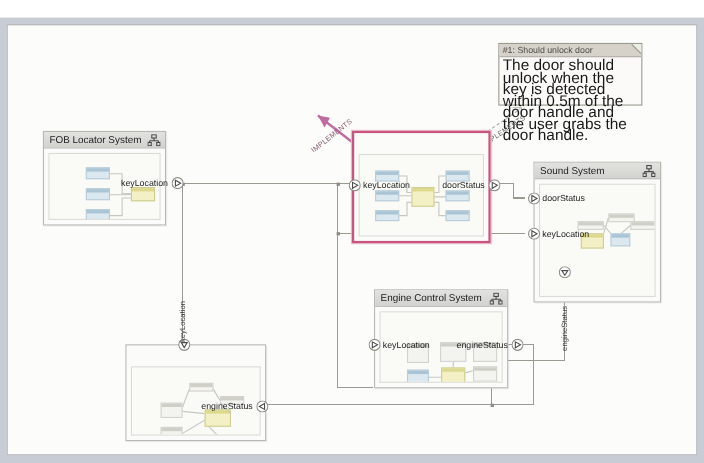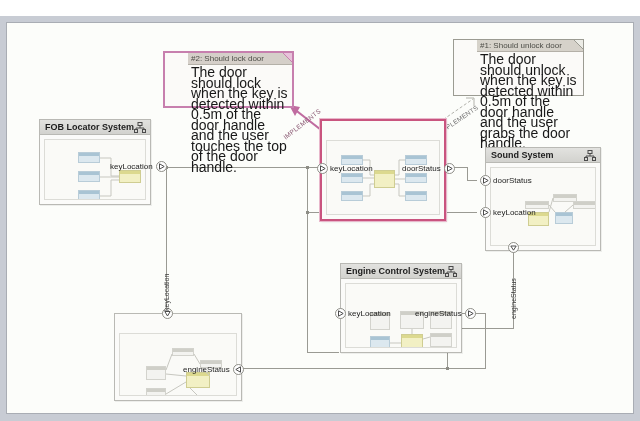--- a/index.html
+++ b/index.html
@@ -71,21 +71,20 @@
     box-shadow: 0 0 0 1px #e8b7cb, 1px 1px 2px rgba(0,0,0,0.12);
   }
   .block > .hdr {
     position: absolute;
     left: 0; top: 0;
     right: 0;
     height: 15px;
     background: linear-gradient(#e2e2df, #d2d2ce);
     border-bottom: 1px solid #b9b9b4;
     box-sizing: border-box;
-    font-weight: bold;
   }
   .block > .hdr .name {
     position: absolute;
     left: 5px; top: 2px;
     font-size: 9px;
     color: #1d1d1d;
     white-space: nowrap;
   }
   .block .body {
     position: absolute;
@@ -132,21 +131,20 @@
     white-space: nowrap;
     transform-origin: 0 0;
     transform: rotate(-90deg);
   }
 
   
   .note {
     position: absolute;
     box-sizing: border-box;
     background: #fbfaf8;
-    padding-left: 23px;
   }
   .note.pink { border: 2px solid #c77fae; }
   .note.plain { border: 1px solid #9b9b92; }
   .note .nhdr {
     height: 12px;
     background: #d6d2ca;
     border-bottom: 1px solid #b4b0a8;
     box-sizing: border-box;
   }
   .note.pink .nhdr { background: #d5cfc9; }
@@ -228,30 +226,20 @@
           <path d="M318 110 L282 82" stroke="#c06ca0" stroke-width="2.2" fill="none"></path>
           <polygon points="282,82 293,84 288,93" fill="#c06ca0"></polygon>
         </g>
 
         <g>
           <path d="M424 105 L466 76" stroke="#b2b2ab" stroke-width="1" fill="none" stroke-dasharray="3 2"></path>
           <polyline points="459,75 467,75 467,83" fill="none" stroke="#b2b2ab" stroke-width="1"></polyline>
         </g>
       </svg>
 
-      <div class="note pink" style="left:156px; top:28px; width:131px; height:57px;">
-        <div class="nhdr">
-          <span class="ntitle">#2: Should lock door</span>
-        </div>
-        <div class="nbody">The door should lock when the key is detected within 0.5m of the door handle and the user touches the top of the door handle.</div>
-        <svg class="fold" viewBox="0 0 9 9">
-          <polygon points="0,0 9,0 9,9" fill="#e7c3da"></polygon>
-          <polyline points="0,0 9,9" fill="none" stroke="#c77fae" stroke-width="1"></polyline>
-        </svg>
-      </div>
       <div class="implabel pinkish" style="left:275px; top:112px; transform: rotate(-38deg);">IMPLEMENTS</div>
 
       <div class="note plain" style="left:446px; top:16px; width:131px; height:57px;">
         <div class="nhdr">
           <span class="ntitle">#1: Should unlock door</span>
         </div>
         <div class="nbody">The door should unlock when the key is detected within 0.5m of the door handle and the user grabs the door handle.</div>
         <svg class="fold" viewBox="0 0 9 9">
           <polygon points="0,0 9,0 9,9" fill="#ecece6"></polygon>
           <polyline points="0,0 9,9" fill="none" stroke="#9b9b92" stroke-width="1"></polyline>
@@ -344,21 +332,21 @@
         </div>
         <div class="port out" style="left:78px; top:42px;">
           <svg class="tri" viewBox="0 0 11 11">
             <circle cx="5.5" cy="5.5" r="5" fill="#ffffff" stroke="#8d8d86"></circle>
             <polygon points="3.5,2.8 8.2,5.5 3.5,8.2" fill="none" stroke="#4d4d4d"></polygon>
           </svg>
           <span class="plabel">doorStatus</span>
         </div>
       </div>
 
-      <div class="block" style="left:478px; top:124px; width:116px; height:104px;">
+      <div class="block" style="left:478px; top:124px; width:116px; height:128px;">
         <div class="hdr">
           <span class="name">Sound System</span>
           <svg class="blk-icon" viewBox="0 0 12 11">
             <rect x="4" y="0.5" width="4" height="3" fill="none" stroke="#4a4a4a"></rect>
             <path d="M6 3.5 L6 6 M2 6 L10 6 M2 6 L2 7.5 M10 6 L10 7.5" stroke="#4a4a4a" fill="none"></path>
             <rect x="0.5" y="7.5" width="3" height="3" fill="none" stroke="#4a4a4a"></rect>
             <rect x="8.5" y="7.5" width="3" height="3" fill="none" stroke="#4a4a4a"></rect>
           </svg>
         </div>
         <div class="body">

